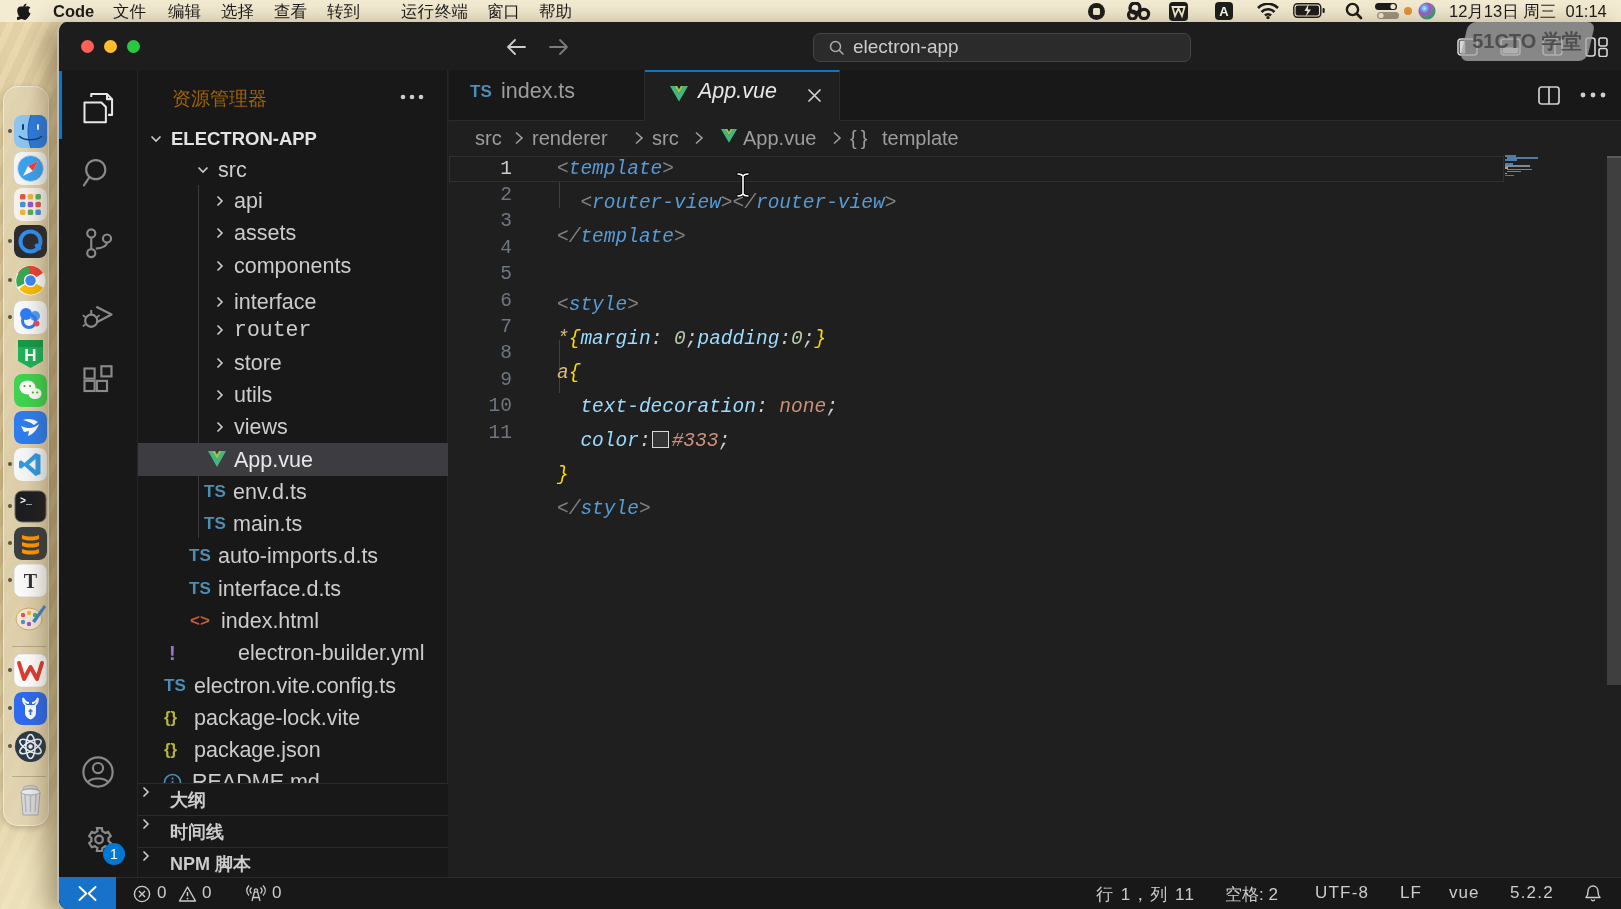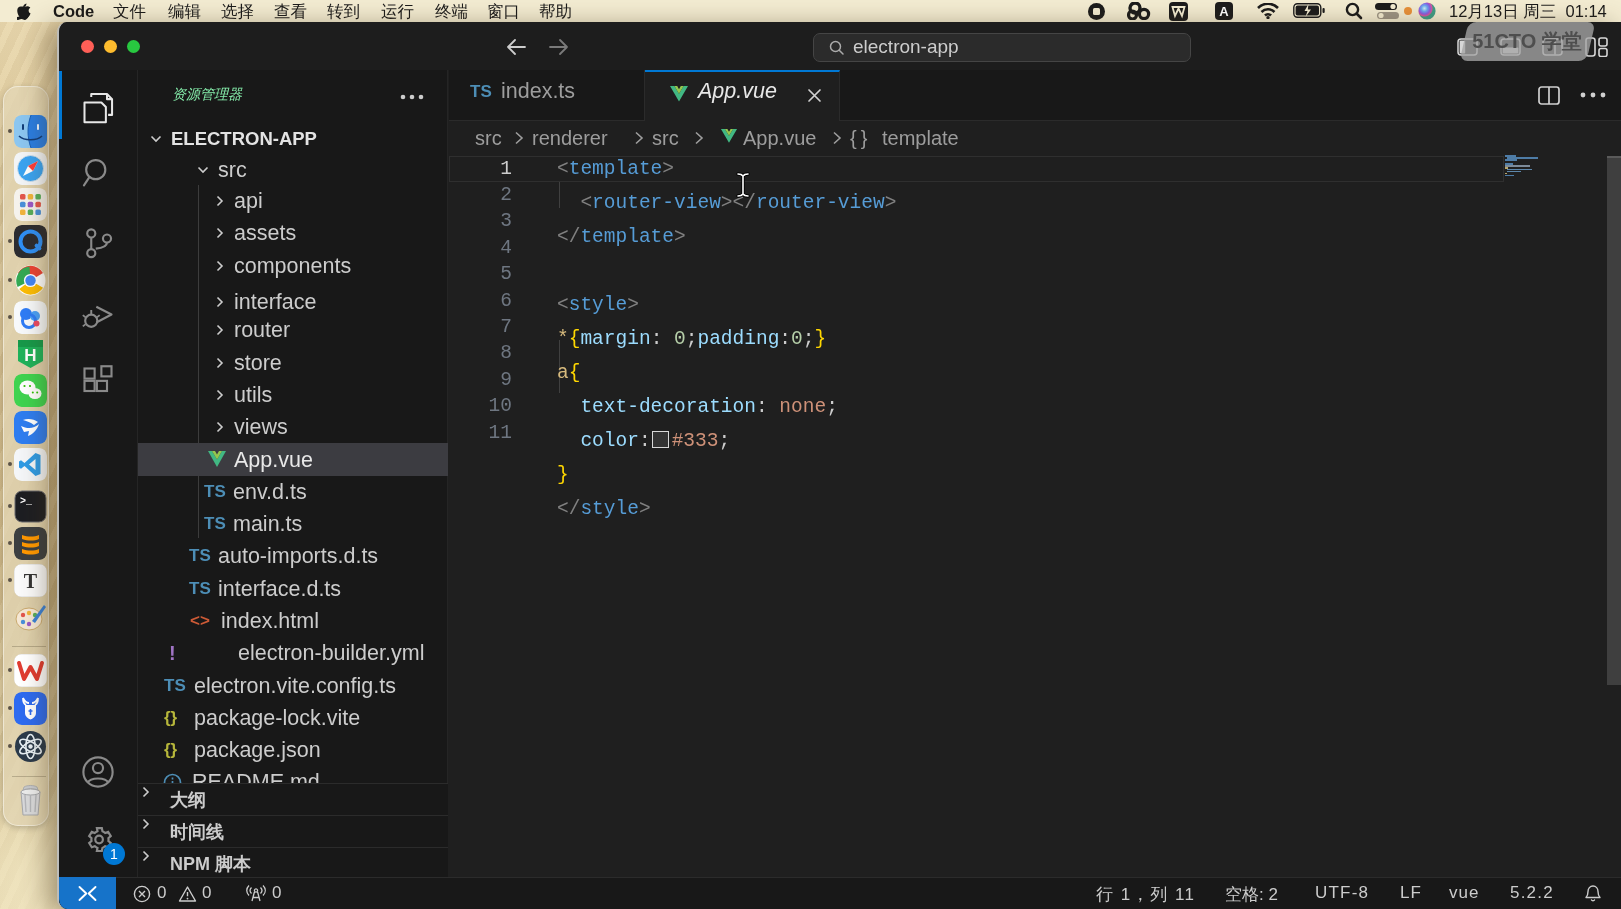--- a/index.html
+++ b/index.html
@@ -44,21 +44,21 @@
 
   .mono { font-family:"Liberation Mono", monospace; font-size:19.5px; line-height:26.4px; white-space:pre; }
   .row { left:0; width:310px; height:32.3px; }
   .row .lbl { position:absolute; top:50%; transform:translateY(-50%); font-size:21.5px; color:#cccccc; white-space:nowrap; }
   .row .chev { position:absolute; top:8px; }
   .fico { position:absolute; top:50%; transform:translateY(-50%); font-size:17px; font-weight:bold; font-family:"Liberation Sans",sans-serif; }
   .sect { left:0; width:310px; height:32px; border-top:1px solid #2b2b2b; background:#181818; }
   .sect .lbl { position:absolute; top:4px; font-size:18px; color:#cccccc; }
   .p { color:#808080; } .t { color:#569cd6; } .at { color:#9cdcfe; } .nu { color:#b5cea8; }
   .st { color:#ce9178; } .sel { color:#d7ba7d; } .br { color:#ffd700; }
-  #code div { height:34px; }
+  #code div { height:34px;font-style:italic; }
   .mm { height:1.6px; margin-bottom:0.4px; }
   #swatch { display:inline-block; width:17px; height:17px; background:#333; border:1.5px solid #d8d8d8; vertical-align:-2px; margin:0 3px 0 1px; }
   .cjk-b { font-weight:bold; }
   svg { display:block; }
 </style>
 </head>
 <body>
 <div id="stage">
   <div id="wall" class="abs"></div>
   <div id="walltex" class="abs"></div>
@@ -67,21 +67,21 @@
     <svg class="abs" style="left:17px;top:3px;" width="15" height="17" viewBox="0 0 15 17">
         <path d="M10.5 0.5 C10.6 1.6 10.2 2.6 9.6 3.4 C8.9 4.2 7.9 4.8 6.9 4.7 C6.8 3.7 7.3 2.6 7.9 1.9 C8.6 1.1 9.7 0.6 10.5 0.5 Z M13.9 13 C13.4 14.2 13.1 14.7 12.4 15.7 C11.5 17.1 10.2 18.8 8.6 18.8 C7.2 18.8 6.8 17.9 4.9 17.9 C3 17.9 2.6 18.8 1.2 18.8 C-0.4 18.8 -1.6 17.3 -2.5 15.9 Z" transform="scale(0.9)" fill="#1a1a1a"></path>
         <path d="M7.1 5.4 C8.1 5.4 9.1 4.9 10.4 4.9 C11.5 4.9 12.9 5.5 13.8 6.7 C12.6 7.4 11.8 8.5 11.8 10 C11.8 11.7 12.8 13 14.1 13.6 C13.5 15.1 12.9 16 12.2 16.9 C11.4 17.9 10.6 18.9 9.4 18.9 C8.2 18.9 7.8 18.2 6.4 18.2 C5 18.2 4.5 18.9 3.4 18.9 C2.2 18.9 1.3 17.8 0.5 16.7 C-0.7 15 -1.6 12.4 -1.6 10 C-1.6 6.9 0.4 5.2 2.4 5.2 C3.6 5.2 4.6 5.4 5.4 5.4 Z" transform="translate(1.6 -1) scale(0.85)" fill="#1a1a1a"></path>
       </svg>
     <span class="mi cjk-b" style="left:53px;">Code</span>
     <span class="mi" style="left:113px;">文件</span>
     <span class="mi" style="left:168px;">编辑</span>
     <span class="mi" style="left:221px;">选择</span>
     <span class="mi" style="left:274px;">查看</span>
     <span class="mi" style="left:327px;">转到</span>
-    <span class="mi" style="left:381px;">运行</span>
+    <span class="mi" style="left:401px;">运行</span>
     <span class="mi" style="left:435px;">终端</span>
     <span class="mi" style="left:487px;">窗口</span>
     <span class="mi" style="left:539px;">帮助</span>
 
     <svg class="abs" style="left:1087px;top:2px;" width="19" height="19" viewBox="0 0 19 19">
         <circle cx="9.5" cy="9.5" r="8.5" fill="#1c1c1c"></circle>
         <rect x="6" y="6" width="7" height="7" rx="1.5" fill="#f3ecd2"></rect>
       </svg>
     <svg class="abs" style="left:1127px;top:2px;" width="25" height="18" viewBox="0 0 25 18">
         <circle cx="8" cy="6" r="5" fill="none" stroke="#1c1c1c" stroke-width="3.4"></circle>
@@ -365,21 +365,21 @@
           <path d="M7 25.5 C9 20.5 23 20.5 25 25.5" fill="none" stroke="#8a8a8a" stroke-width="1.9"></path>
         </svg>
 
       <svg class="abs" style="left:22px;top:752px;" width="35" height="35" viewBox="0 0 24 24">
           <path fill="none" stroke="#8a8a8a" stroke-width="1.5" d="M10.3 3.2 L10.7 5.3 C10 5.6 9.3 6 8.8 6.5 L6.8 5.8 L5 8.7 L6.6 10.1 C6.5 10.7 6.5 11.4 6.6 12 L5 13.4 L6.8 16.3 L8.8 15.6 C9.4 16.1 10 16.5 10.7 16.8 L10.3 18.9 H13.7 L14.1 16.8 C14.8 16.5 15.4 16.1 16 15.6 L18 16.3 L19.8 13.4 L18.2 12 C18.3 11.4 18.3 10.7 18.2 10.1 L19.8 8.7 L18 5.8 L16 6.5 C15.5 6 14.8 5.6 14.1 5.3 L13.7 3.2 Z" transform="translate(0.6 1)"></path>
           <circle cx="12.4" cy="12" r="2.6" fill="none" stroke="#8a8a8a" stroke-width="1.5"></circle>
         </svg>
       <div class="abs" style="left:44px;top:773px;width:22px;height:22px;border-radius:50%;background:#0078d4;color:#fff;font-size:14px;text-align:center;line-height:22px;">1</div>
     </div>
     <div id="sidebar" class="abs">
-      <div class="abs" style="left:34px;top:16px;font-size:14px;color:#86efac;font-style:italic;">资源管理器</div>
+      <div class="abs" style="left:34px;top:16px;font-size:19px;color:#a16207;">资源管理器</div>
       <svg class="abs" style="left:262px;top:24px;" width="24" height="6" viewBox="0 0 24 6">
           <circle cx="3" cy="3" r="2.3" fill="#cccccc"></circle>
           <circle cx="12" cy="3" r="2.3" fill="#cccccc"></circle>
           <circle cx="21" cy="3" r="2.3" fill="#cccccc"></circle>
         </svg>
       <div class="row abs" style="top:53px;">
           <svg class="chev" style="left:10px;" width="16" height="16" viewBox="0 0 16 16">
             <path d="M3.5 5.5 L8 10 L12.5 5.5" fill="none" stroke="#cccccc" stroke-width="1.6"></path>
           </svg>
           <span class="lbl" style="left:33px;font-weight:bold;font-size:18.5px;color:#e3e3e3;">ELECTRON-APP</span>
@@ -408,21 +408,21 @@
             <path d="M5.5 3.5 L10 8 L5.5 12.5" fill="none" stroke="#cccccc" stroke-width="1.6"></path>
           </svg>
           <span class="lbl" style="left:96px;">components</span>
         </div>
       <div class="row abs" style="top:216px;text-align:center;">
           <svg class="chev" style="left:74px;" width="16" height="16" viewBox="0 0 16 16">
             <path d="M5.5 3.5 L10 8 L5.5 12.5" fill="none" stroke="#cccccc" stroke-width="1.6"></path>
           </svg>
           <span class="lbl" style="left:96px;">interface</span>
         </div>
-      <div class="row abs" style="top:244.2px;">
+      <div class="row abs" style="top:244.2px;font-family:Liberation Mono, monospace;">
           <svg class="chev" style="left:74px;" width="16" height="16" viewBox="0 0 16 16">
             <path d="M5.5 3.5 L10 8 L5.5 12.5" fill="none" stroke="#cccccc" stroke-width="1.6"></path>
           </svg>
           <span class="lbl" style="left:96px;">router</span>
         </div>
       <div class="row abs" style="top:276.5px;">
           <svg class="chev" style="left:74px;" width="16" height="16" viewBox="0 0 16 16">
             <path d="M5.5 3.5 L10 8 L5.5 12.5" fill="none" stroke="#cccccc" stroke-width="1.6"></path>
           </svg>
           <span class="lbl" style="left:96px;">store</span>

